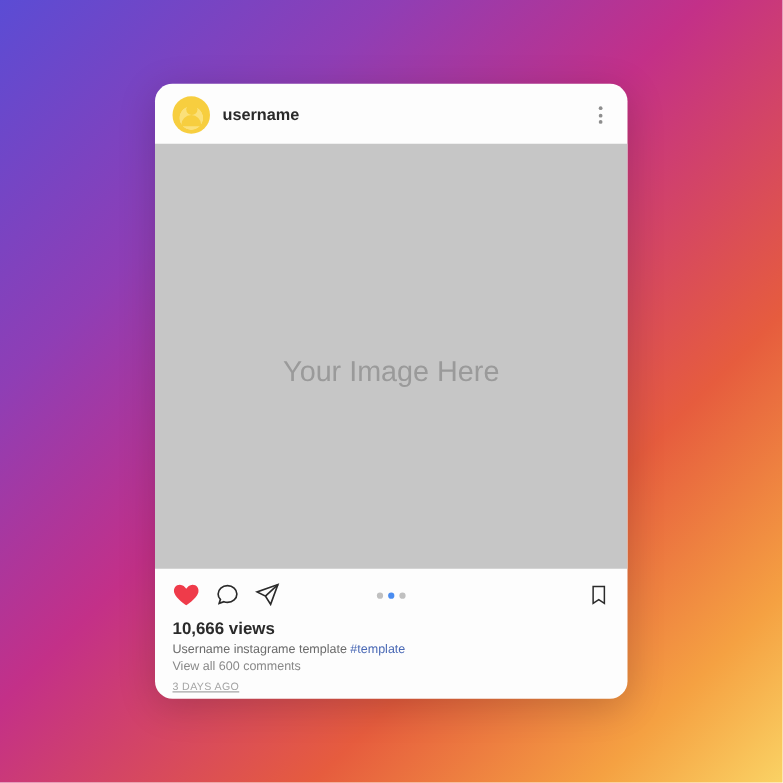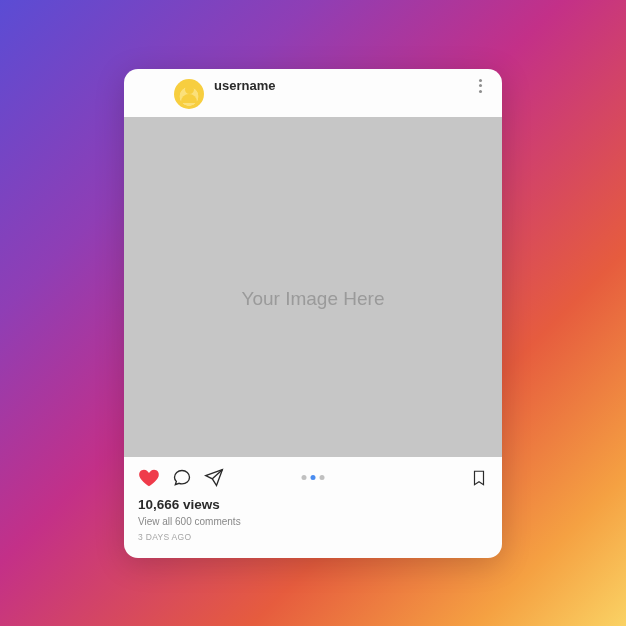--- a/index.html
+++ b/index.html
@@ -14,22 +14,22 @@
     }
     .card {
       width: 378px;
       background: #fdfdfd;
       border-radius: 14px;
       overflow: hidden;
       box-shadow: 0 6px 30px rgba(0,0,0,0.18);
     }
     .header {
       display: flex;
+      align-items: center;
       padding: 10px 14px 8px 14px;
-      margin-left: 36px;
     }
     .avatar {
       width: 30px;
       height: 30px;
       border-radius: 50%;
       background: radial-gradient(circle at 50% 58%, #fbe07a 0%, #fbe07a 40%, #f7ce3f 42%, #f7ce3f 100%);
       position: relative;
       flex-shrink: 0;
     }
     .avatar::before {
@@ -67,21 +67,21 @@
     .image-slot {
       width: 100%;
       height: 340px;
       background: #c6c6c6;
       display: flex;
       align-items: center;
       justify-content: center;
     }
     .image-placeholder {
       color: #9a9a9a;
-      font-size: 19px;
+      font-size: 23px;
       font-weight: 400;
       margin-top: 24px;
     }
     .actions {
       display: flex;
       align-items: center;
       padding: 10px 14px 6px 14px;
       position: relative;
     }
     .actions-left { display: flex; align-items: center; gap: 12px; }
@@ -97,26 +97,26 @@
       gap: 4px;
     }
     .dots span {
       width: 5px; height: 5px;
       border-radius: 50%;
       background: #c0c0c0;
     }
     .dots span.active { background: #4a8cf0; }
     .bookmark { margin-left: auto; }
     .bookmark svg { width: 18px; height: 20px; }
-    .meta { padding: 2px 14px 16px 14px; }
+    .meta { padding: 2px 14px 5px 14px; }
     .views { font-size: 13.5px; font-weight: 600; color: #2a2a2a; margin-bottom: 4px; }
     .caption { font-size: 10px; color: #6b6b6b; margin-bottom: 3px; }
     .hashtag { color: #4a69b5; }
     .comments-link { font-size: 10px; color: #888; margin-bottom: 5px; }
-    .timestamp { font-size: 8.5px; color: #a5a5a5; letter-spacing: 0.3px; }
+    .timestamp { font-size: 8.5px; color: #a5a5a5; letter-spacing: 0.3px; text-decoration: underline; }
   </style>
 </head>
 <body>
 
 <div class="card">
   <div class="header">
     <div class="avatar"></div>
     <div class="user-block">
       <div class="username">username</div>
     </div>
@@ -157,16 +157,19 @@
     </div>
     <div class="icon bookmark">
       <svg viewBox="0 0 24 24" fill="none" stroke="#2a2a2a" stroke-width="1.6">
           <path d="M6 3h12v18l-6-4-6 4V3z"></path>
         </svg>
     </div>
   </div>
 
   <div class="meta">
     <div class="views">10,666 views</div>
+    <div class="caption">
+      <span>Username instagrame template </span><span class="hashtag">#template</span>
+    </div>
     <div class="comments-link">View all 600 comments</div>
     <div class="timestamp">3 DAYS AGO</div>
   </div>
 </div>
 
 </body></html>

